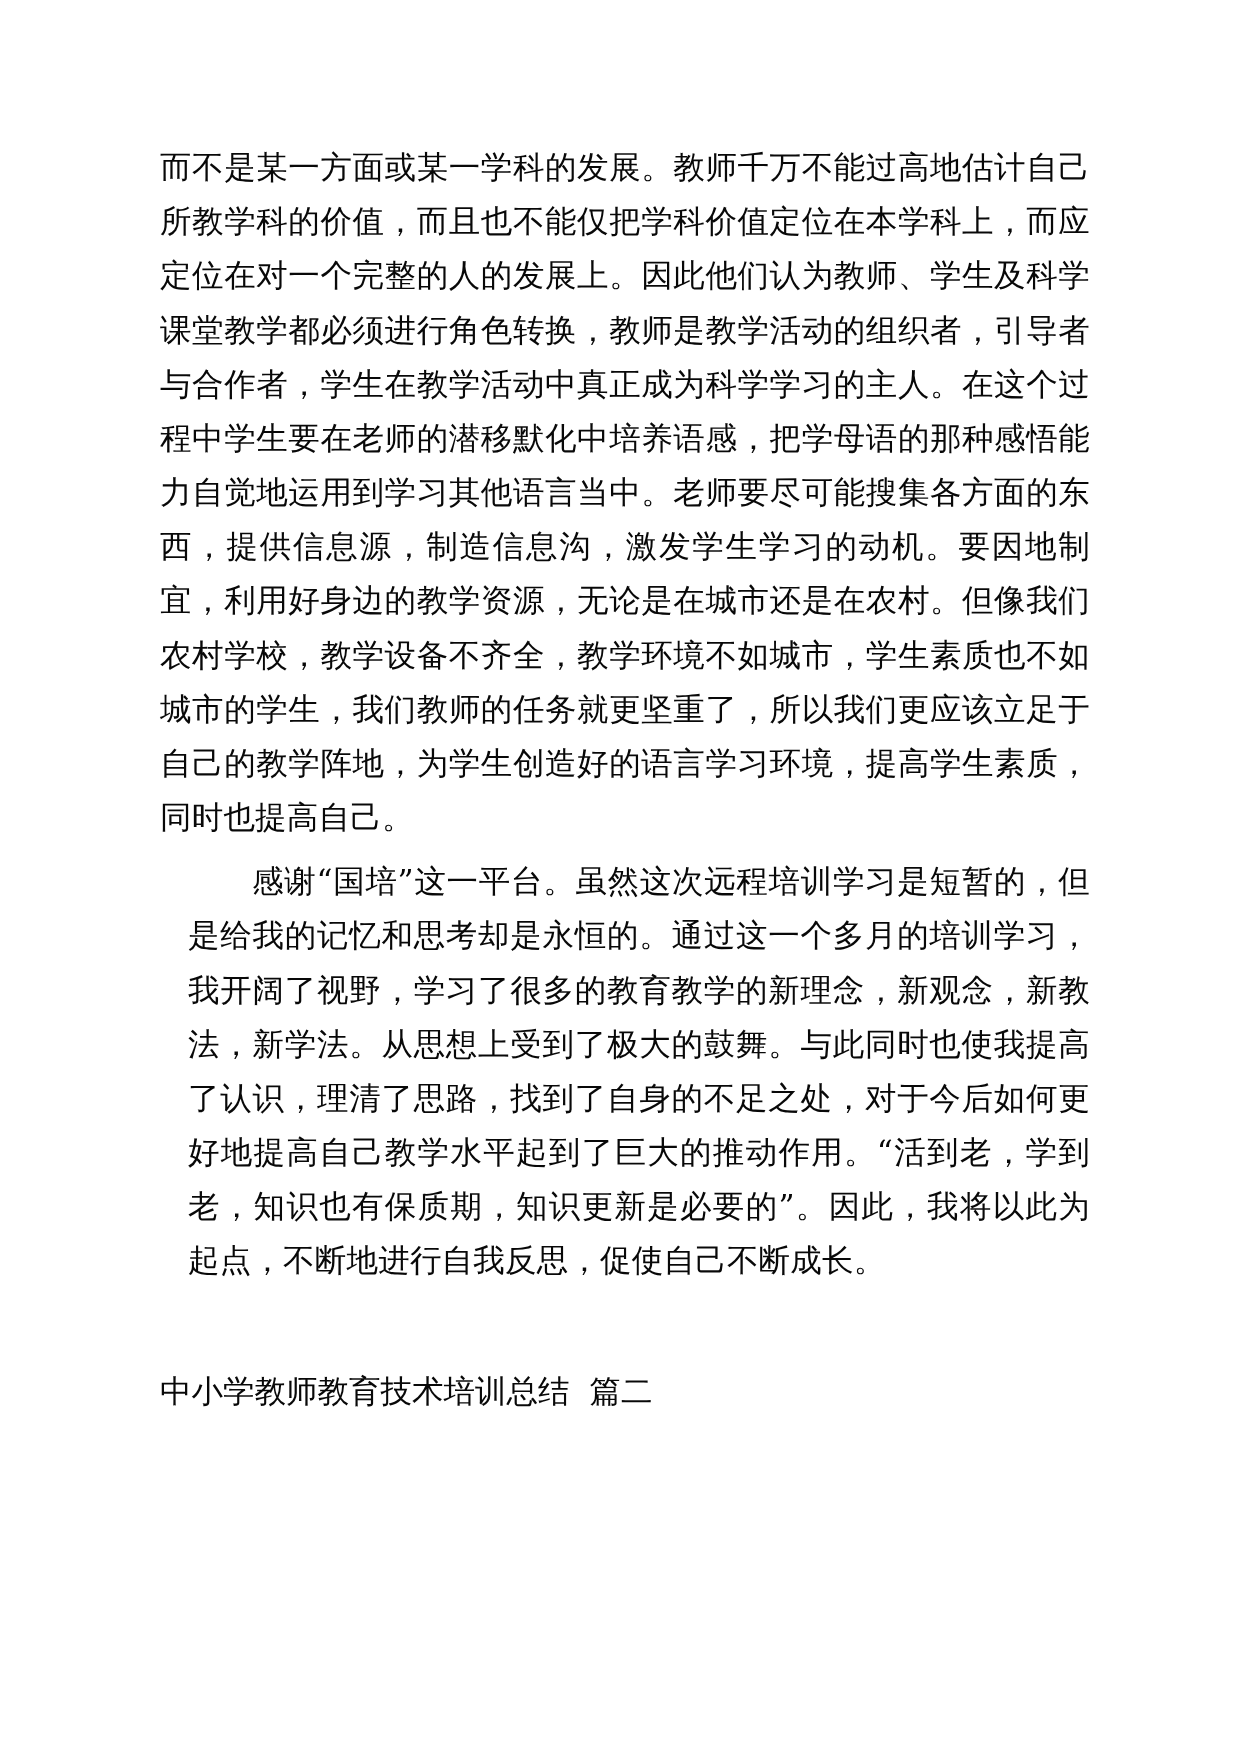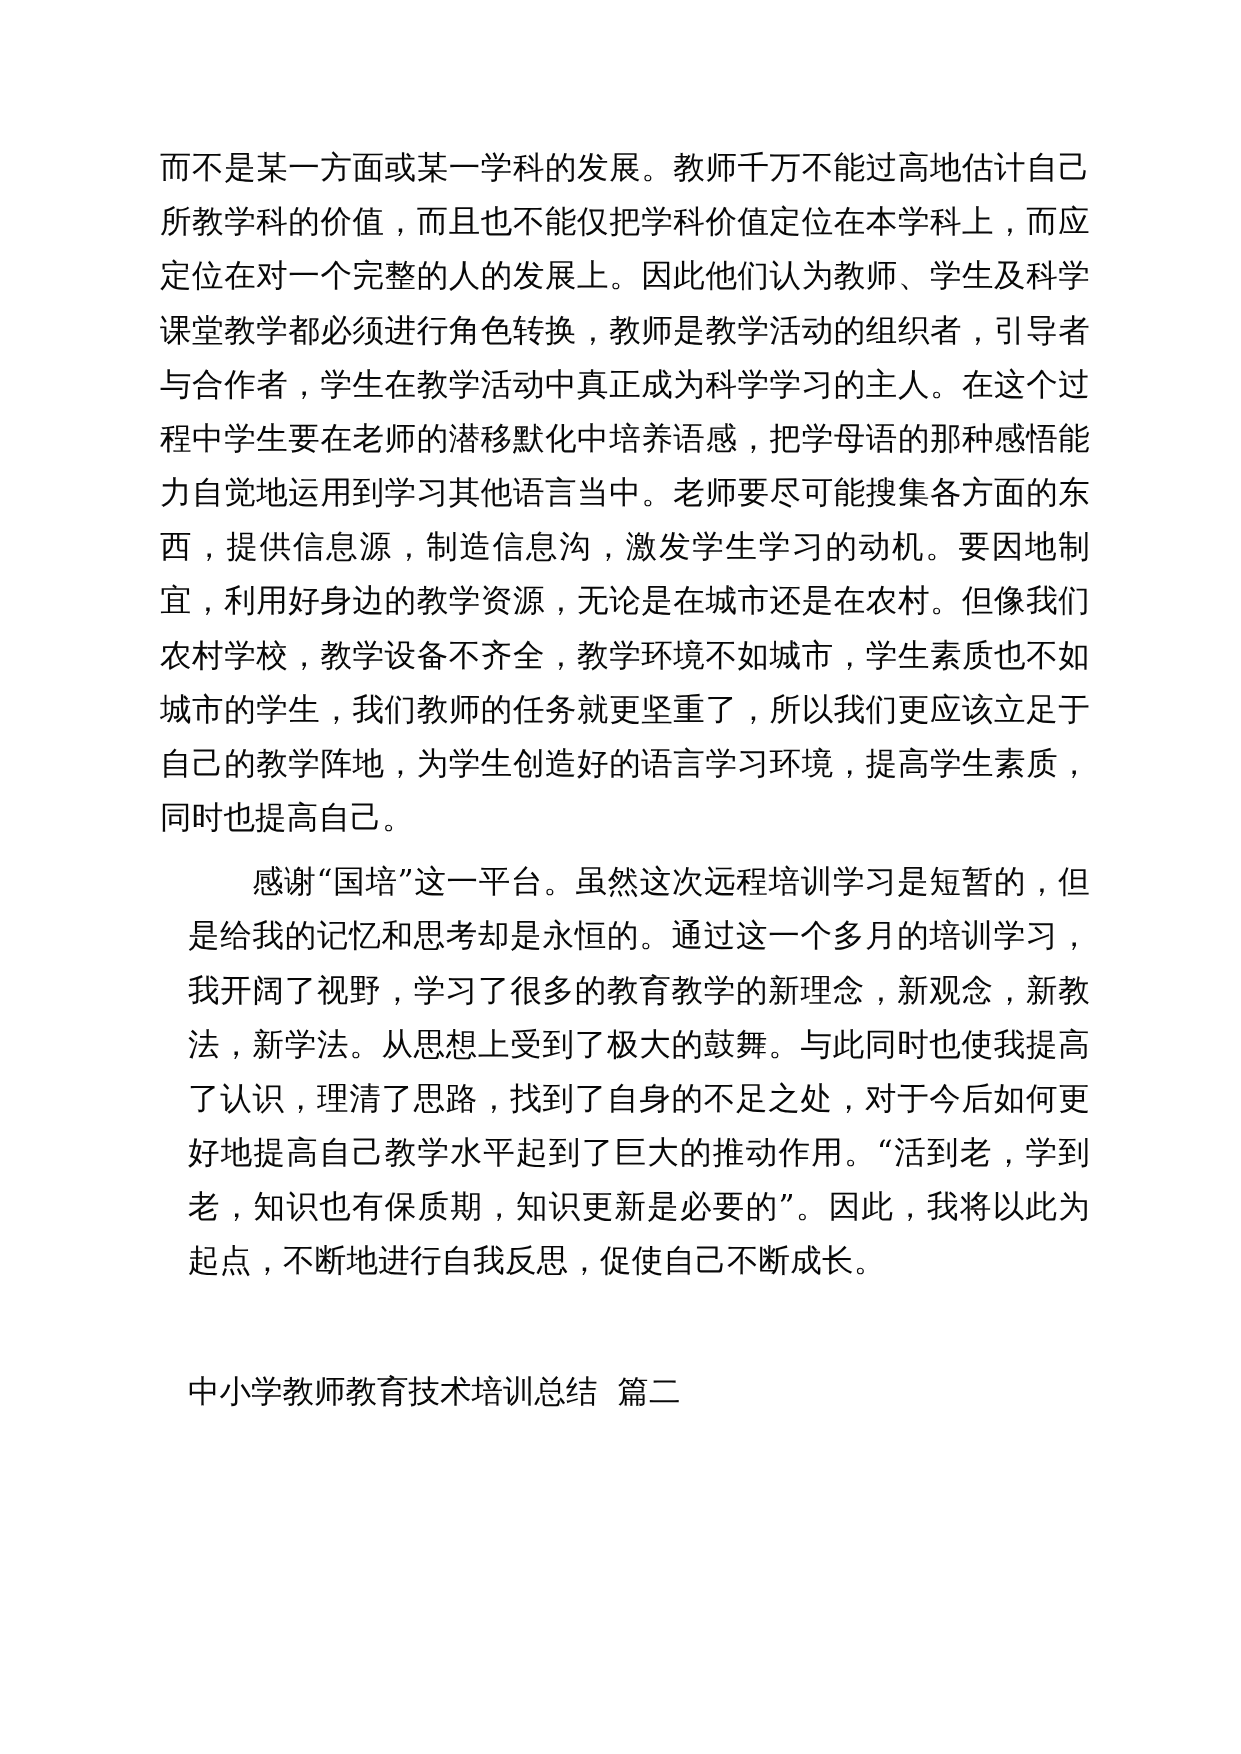--- a/index.html
+++ b/index.html
@@ -40,21 +40,20 @@
   .indent-2 {
     text-indent: 64px;
     margin-left: 28px;
   }
   .heading-line {
     margin-top: 78px;
     font-size: 31.5px;
     line-height: 1.6;
     color: #080808;
     white-space: pre;
-    margin-left: 28px;
   }
 </style>
 </head>
 <body>
 
 <div class="page">
   <div class="doc-body">
     <p class="para">而不是某一方面或某一学科的发展。教师千万不能过高地估计自己所教学科的价值，而且也不能仅把学科价值定位在本学科上，而应定位在对一个完整的人的发展上。因此他们认为教师、学生及科学课堂教学都必须进行角色转换，教师是教学活动的组织者，引导者与合作者，学生在教学活动中真正成为科学学习的主人。在这个过程中学生要在老师的潜移默化中培养语感，把学母语的那种感悟能力自觉地运用到学习其他语言当中。老师要尽可能搜集各方面的东西，提供信息源，制造信息沟，激发学生学习的动机。要因地制宜，利用好身边的教学资源，无论是在城市还是在农村。但像我们农村学校，教学设备不齐全，教学环境不如城市，学生素质也不如城市的学生，我们教师的任务就更坚重了，所以我们更应该立足于自己的教学阵地，为学生创造好的语言学习环境，提高学生素质，同时也提高自己。</p>
     <p class="para indent-2">感谢“国培”这一平台。虽然这次远程培训学习是短暂的，但是给我的记忆和思考却是永恒的。通过这一个多月的培训学习，我开阔了视野，学习了很多的教育教学的新理念，新观念，新教法，新学法。从思想上受到了极大的鼓舞。与此同时也使我提高了认识，理清了思路，找到了自身的不足之处，对于今后如何更好地提高自己教学水平起到了巨大的推动作用。“活到老，学到老，知识也有保质期，知识更新是必要的”。因此，我将以此为起点，不断地进行自我反思，促使自己不断成长。</p>
     <div class="heading-line">中小学教师教育技术培训总结  篇二</div>

